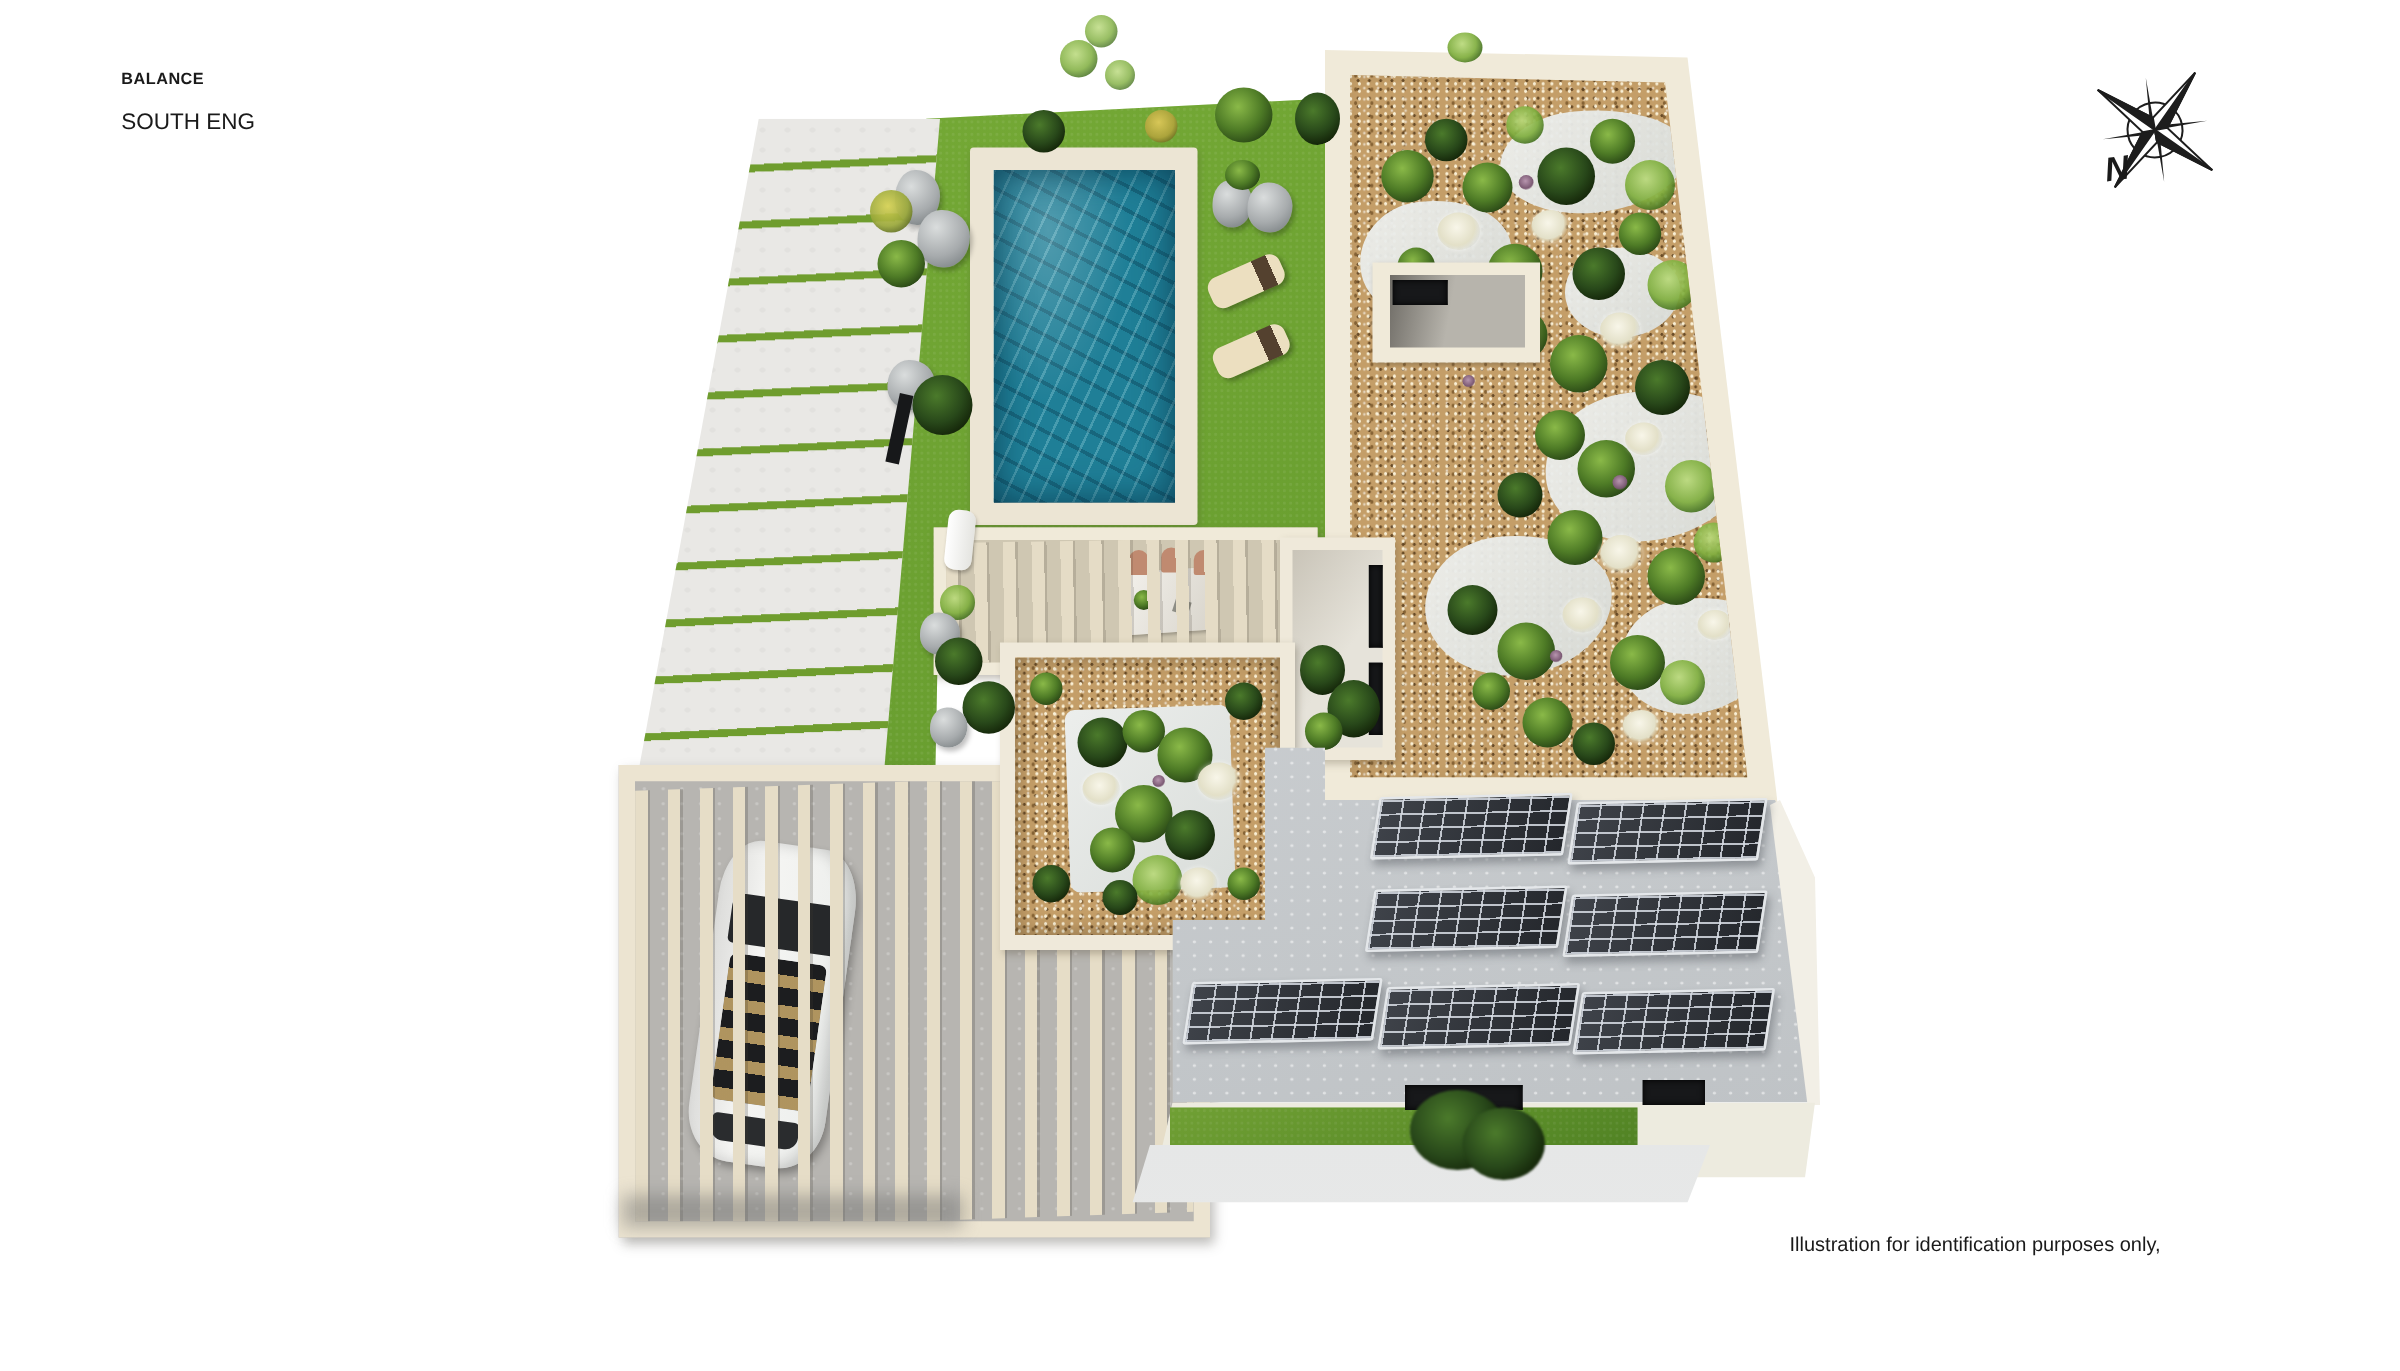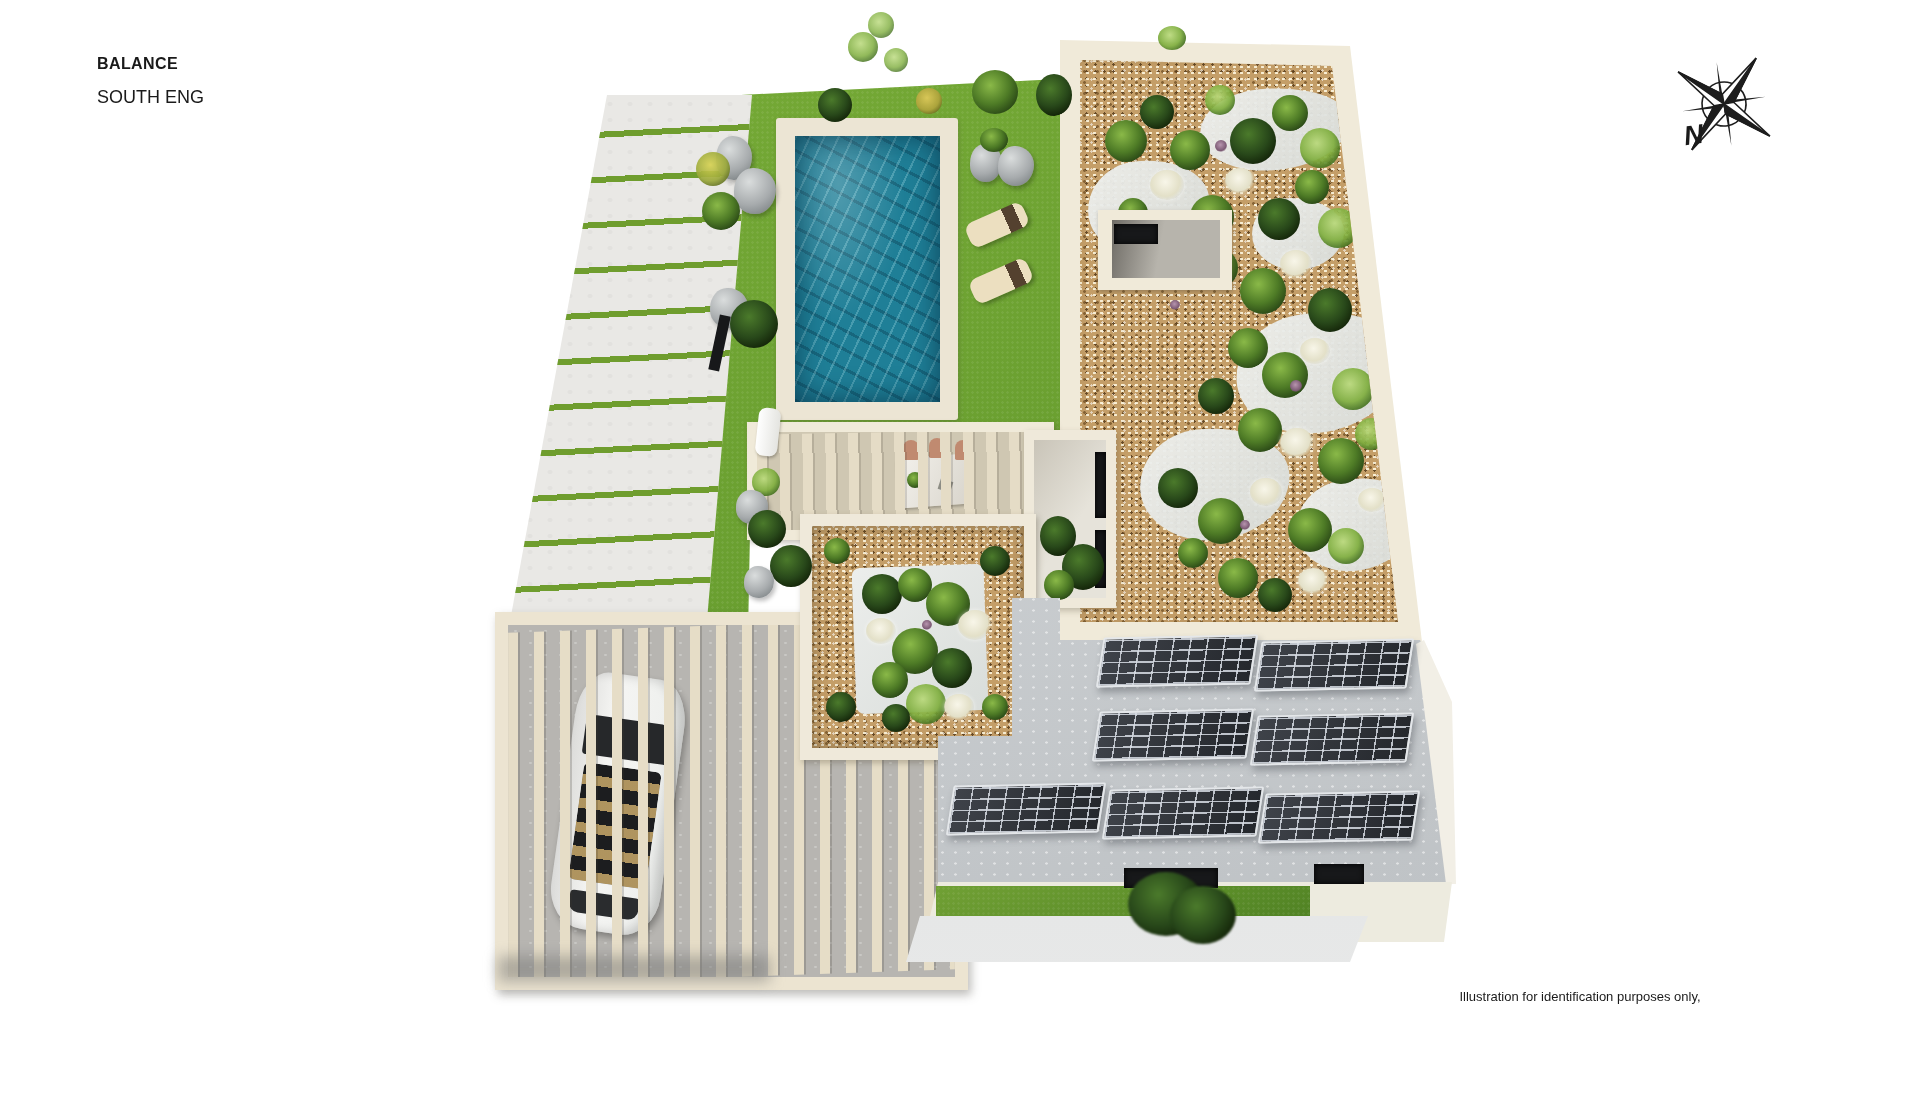--- a/index.html
+++ b/index.html
@@ -2,23 +2,23 @@
 <html><head>
 <meta charset="utf-8">
 <style>
   html,body{margin:0;padding:0;background:#fff;}
   #canvas{position:relative;width:1920px;height:1097px;background:#ffffff;overflow:hidden;
           font-family:"Liberation Sans", sans-serif;color:#1a1a1a;}
   .abs{position:absolute;}
   .layer{position:absolute;inset:0;}
 
   
-  .title{left:97px;top:55px;font-size:16px;font-weight:bold;letter-spacing:.4px;}
+  .title{left:97px;top:55px;font-size:13px;font-weight:bold;letter-spacing:.4px;}
   .subtitle{left:97px;top:87px;font-size:18px;}
-  .disclaimer{left:1300px;top:984px;width:560px;text-align:center;font-size:13px;line-height:26px;}
+  .disclaimer{left:1300px;top:984px;width:560px;text-align:center;font-size:16px;line-height:26px;}
 
   
   .compass{left:1664px;top:44px;width:120px;height:120px;}
   .compass-n{left:1684px;top:120px;font-size:27px;font-weight:bold;font-style:italic;transform:rotate(-8deg);}
 
   
   .lawn{background-color:#68a12e;
         background-image:radial-gradient(rgba(255,255,255,.07) 1px, transparent 1.5px),
         linear-gradient(160deg, rgba(235,255,120,.14), rgba(0,45,0,.16));
         background-size:5px 5px,100% 100%;}

